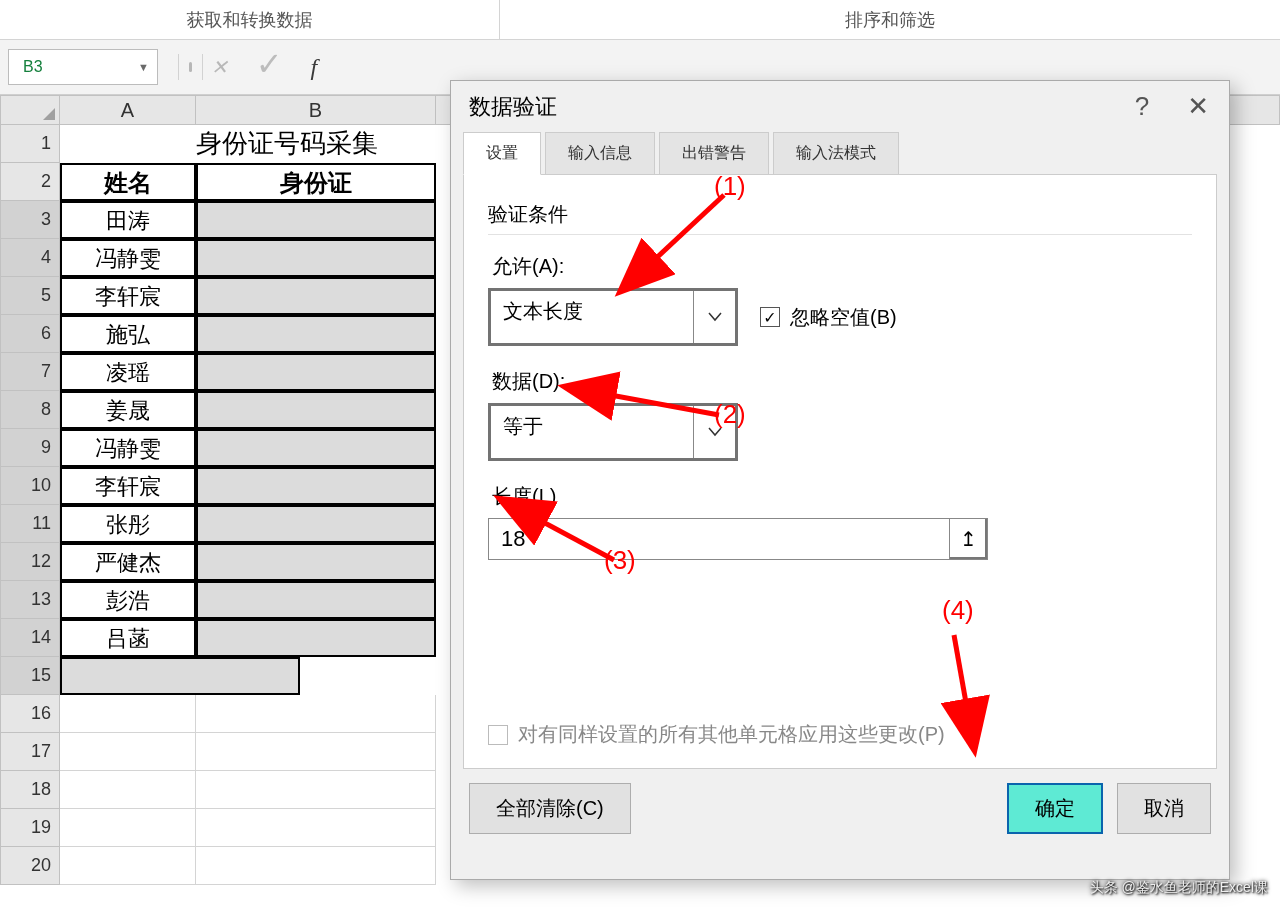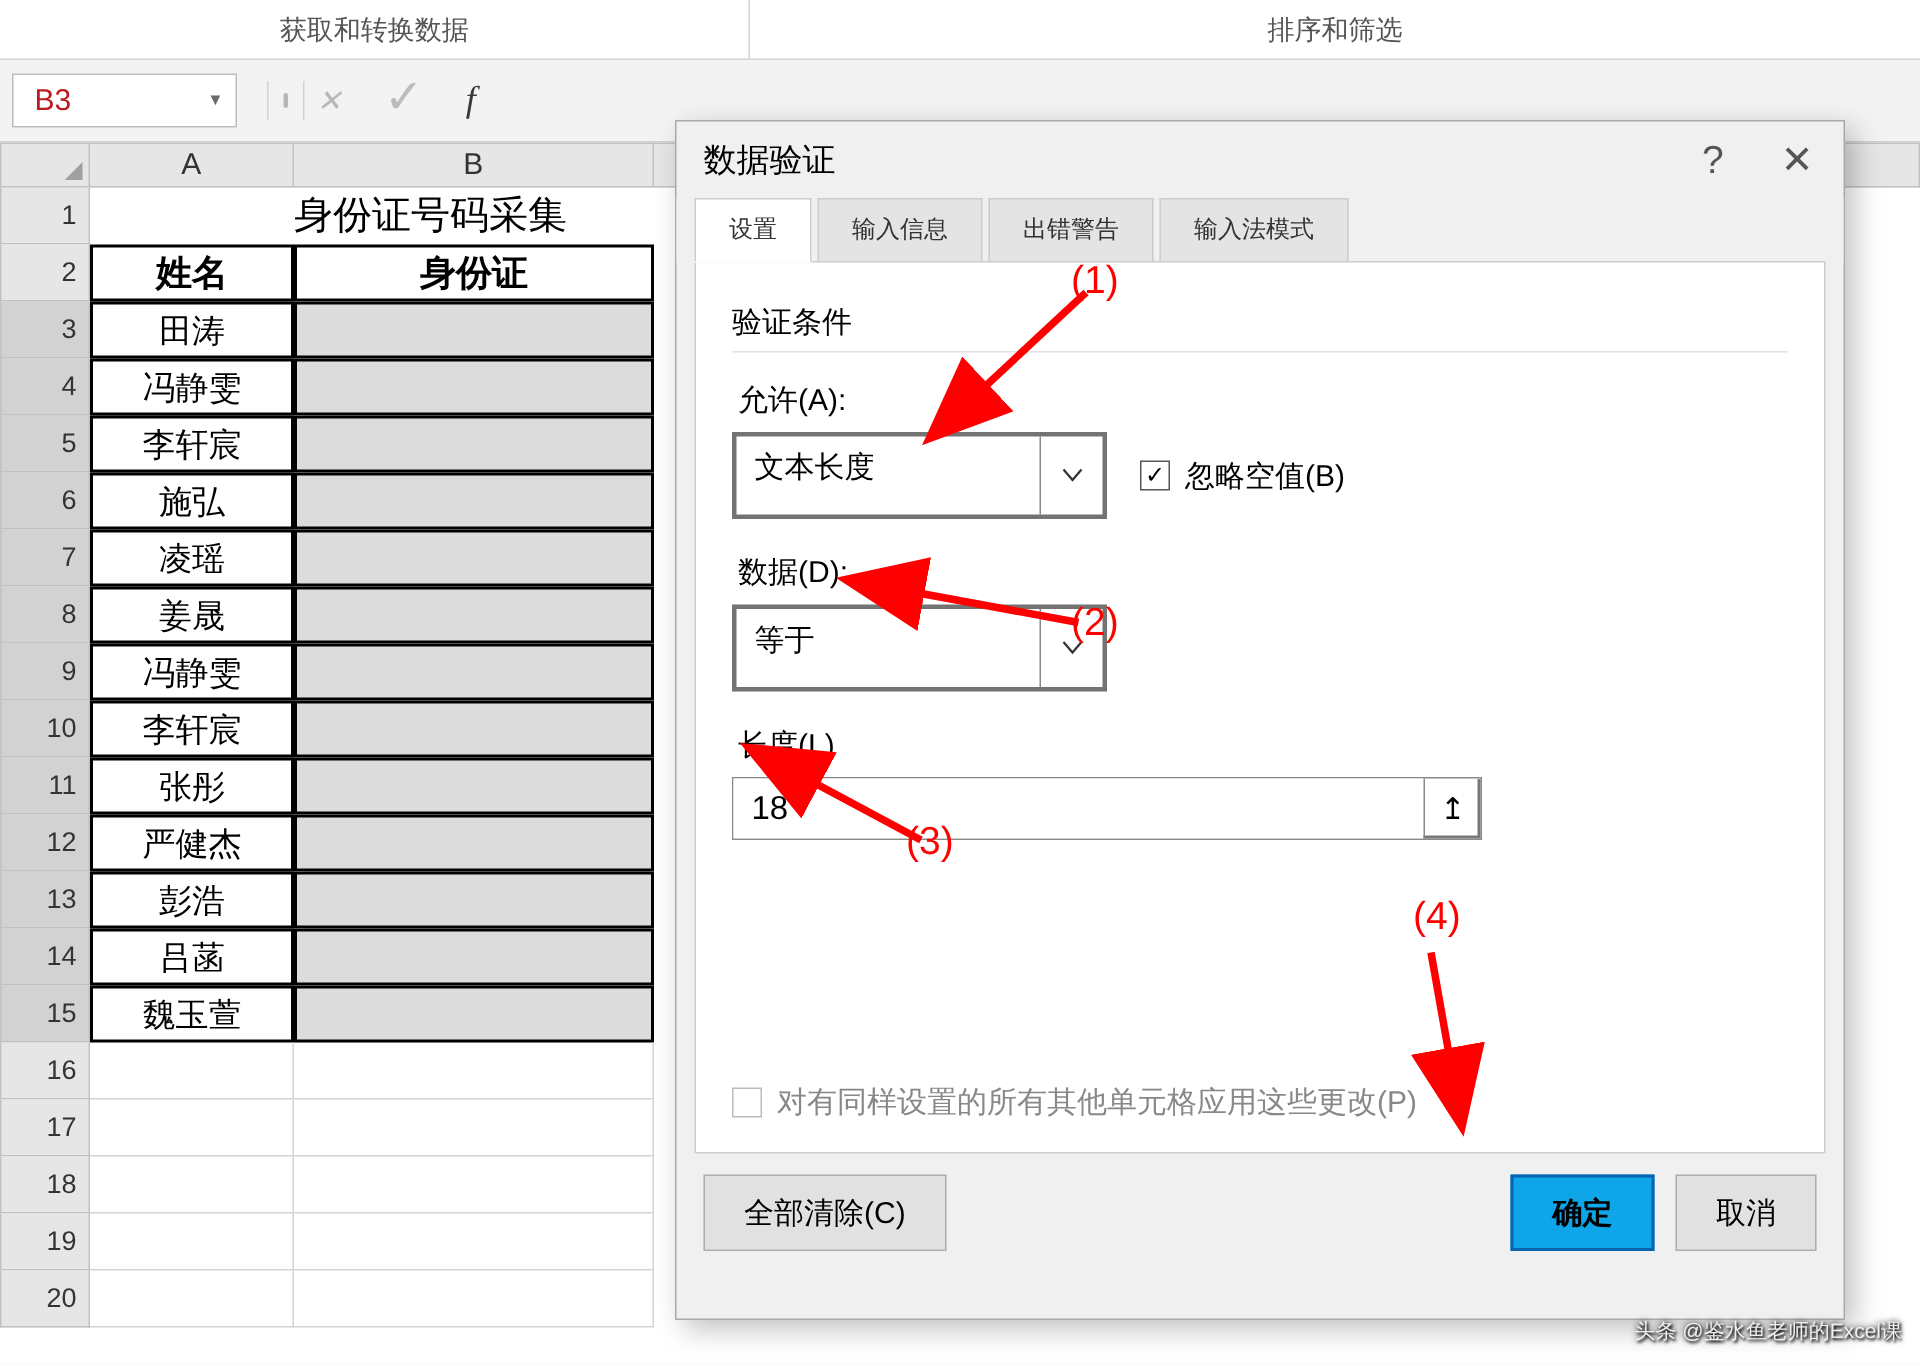--- a/index.html
+++ b/index.html
@@ -6,21 +6,21 @@
   body { background: #fff; width: 1280px; height: 909px; overflow: hidden; position: relative; }
 
   
   .ribbon-labels { display: flex; height: 40px; border-bottom: 1px solid #d4d4d4; align-items: center; font-size: 18px; color: #555; }
   .ribbon-group { text-align: center; flex: 1; border-right: 1px solid #d4d4d4; padding: 8px 0; }
   .ribbon-group:last-child { border-right: 0; }
 
   
   .formula-row { display: flex; align-items: center; height: 55px; background: #f3f3f3; border-bottom: 1px solid #cfcfcf; padding: 4px 8px; }
   .name-box { width: 150px; height: 36px; background: #fff; border: 1px solid #bcbcbc; display: flex; align-items: center; position: relative; margin-right: 12px; }
-  .name-box span { padding-left: 14px; font-size: 20px; color: #b91c1c; }
+  .name-box span { padding-left: 14px; font-size: 16px; color: #15803d; }
   .name-box .dd { position: absolute; right: 8px; color: #6a6a6a; font-size: 11px; }
   .fb-divider { width: 1px; height: 26px; background: #d2d2d2; margin: 0 8px; }
   .fb-icons { display: flex; align-items: center; gap: 28px; font-size: 26px; color: #b8b8b8; }
   .fb-x { font-style: italic; font-size: 20px; }
   .fb-chk { font-size: 32px; color: #bcbcbc; position: relative; top: -3px; }
   .fb-fx { font-style: italic; font-family: "Times New Roman", serif; font-size: 24px; color: #3a3a3a; }
 
   
   .grid-wrap { position: relative; height: 780px; background: #fff; }
   .col-headers { display: flex; height: 30px; }
@@ -59,21 +59,21 @@
   .chk-row { display: inline-flex; align-items: center; gap: 10px; font-size: 20px; margin-left: 22px; }
   .chk { width: 20px; height: 20px; border: 1.5px solid #555; display: inline-flex; align-items: center; justify-content: center; font-size: 16px; }
   .length-input { display: flex; align-items: stretch; width: 500px; height: 42px; border: 1px solid #888; background: #fff; box-shadow: inset -2px -2px 0 #777; }
   .length-input input { flex: 1; border: 0; outline: 0; padding: 0 12px; font-size: 22px; }
   .length-btn { width: 38px; display: flex; align-items: center; justify-content: center; font-size: 20px; color: #000; border-left: 1px solid #888; }
   .apply-chk-row { display: flex; align-items: center; gap: 10px; font-size: 20px; color: #888; position: absolute; bottom: 20px; left: 24px; }
   .apply-chk-row .chk { border-color: #bbb; }
 
   .btn-row { display: flex; justify-content: space-between; padding: 14px 18px; }
   .btn { padding: 10px 26px; font-size: 20px; background: #e1e1e1; border: 1px solid #adadad; }
-  .btn.primary { border: 2px solid #0a64ad; background: #0ea5e9; font-weight: bold; }
+  .btn.primary { border: 2px solid #0a64ad; background: #5eead4; }
 
   .annot { position: absolute; color: #ff0000; font-size: 26px; font-family: Arial; pointer-events: none; }
 
   
   .arrow { position: absolute; pointer-events: none; }
   .arrow svg { overflow: visible; }
 
   .watermark { position: absolute; bottom: 12px; right: 12px; font-size: 14px; color: #eee; text-shadow: 0 0 4px #000, 1px 1px 2px #000; }
 </style>
 </head>
@@ -172,21 +172,20 @@
       <div class="cell cA">彭浩</div>
       <div class="cell cB"></div>
     </div>
   <div class="row data-row">
       <div class="rowh sel">14</div>
       <div class="cell cA">吕菡</div>
       <div class="cell cB"></div>
     </div>
   <div class="row data-row">
       <div class="rowh sel">15</div>
-      <div class="cell cA">魏玉萱</div>
       <div class="cell cB"></div>
     </div>
   <div class="row">
       <div class="rowh">16</div>
       <div class="cell cA"></div>
       <div class="cell cB"></div>
     </div>
   <div class="row">
       <div class="rowh">17</div>
       <div class="cell cA"></div>

